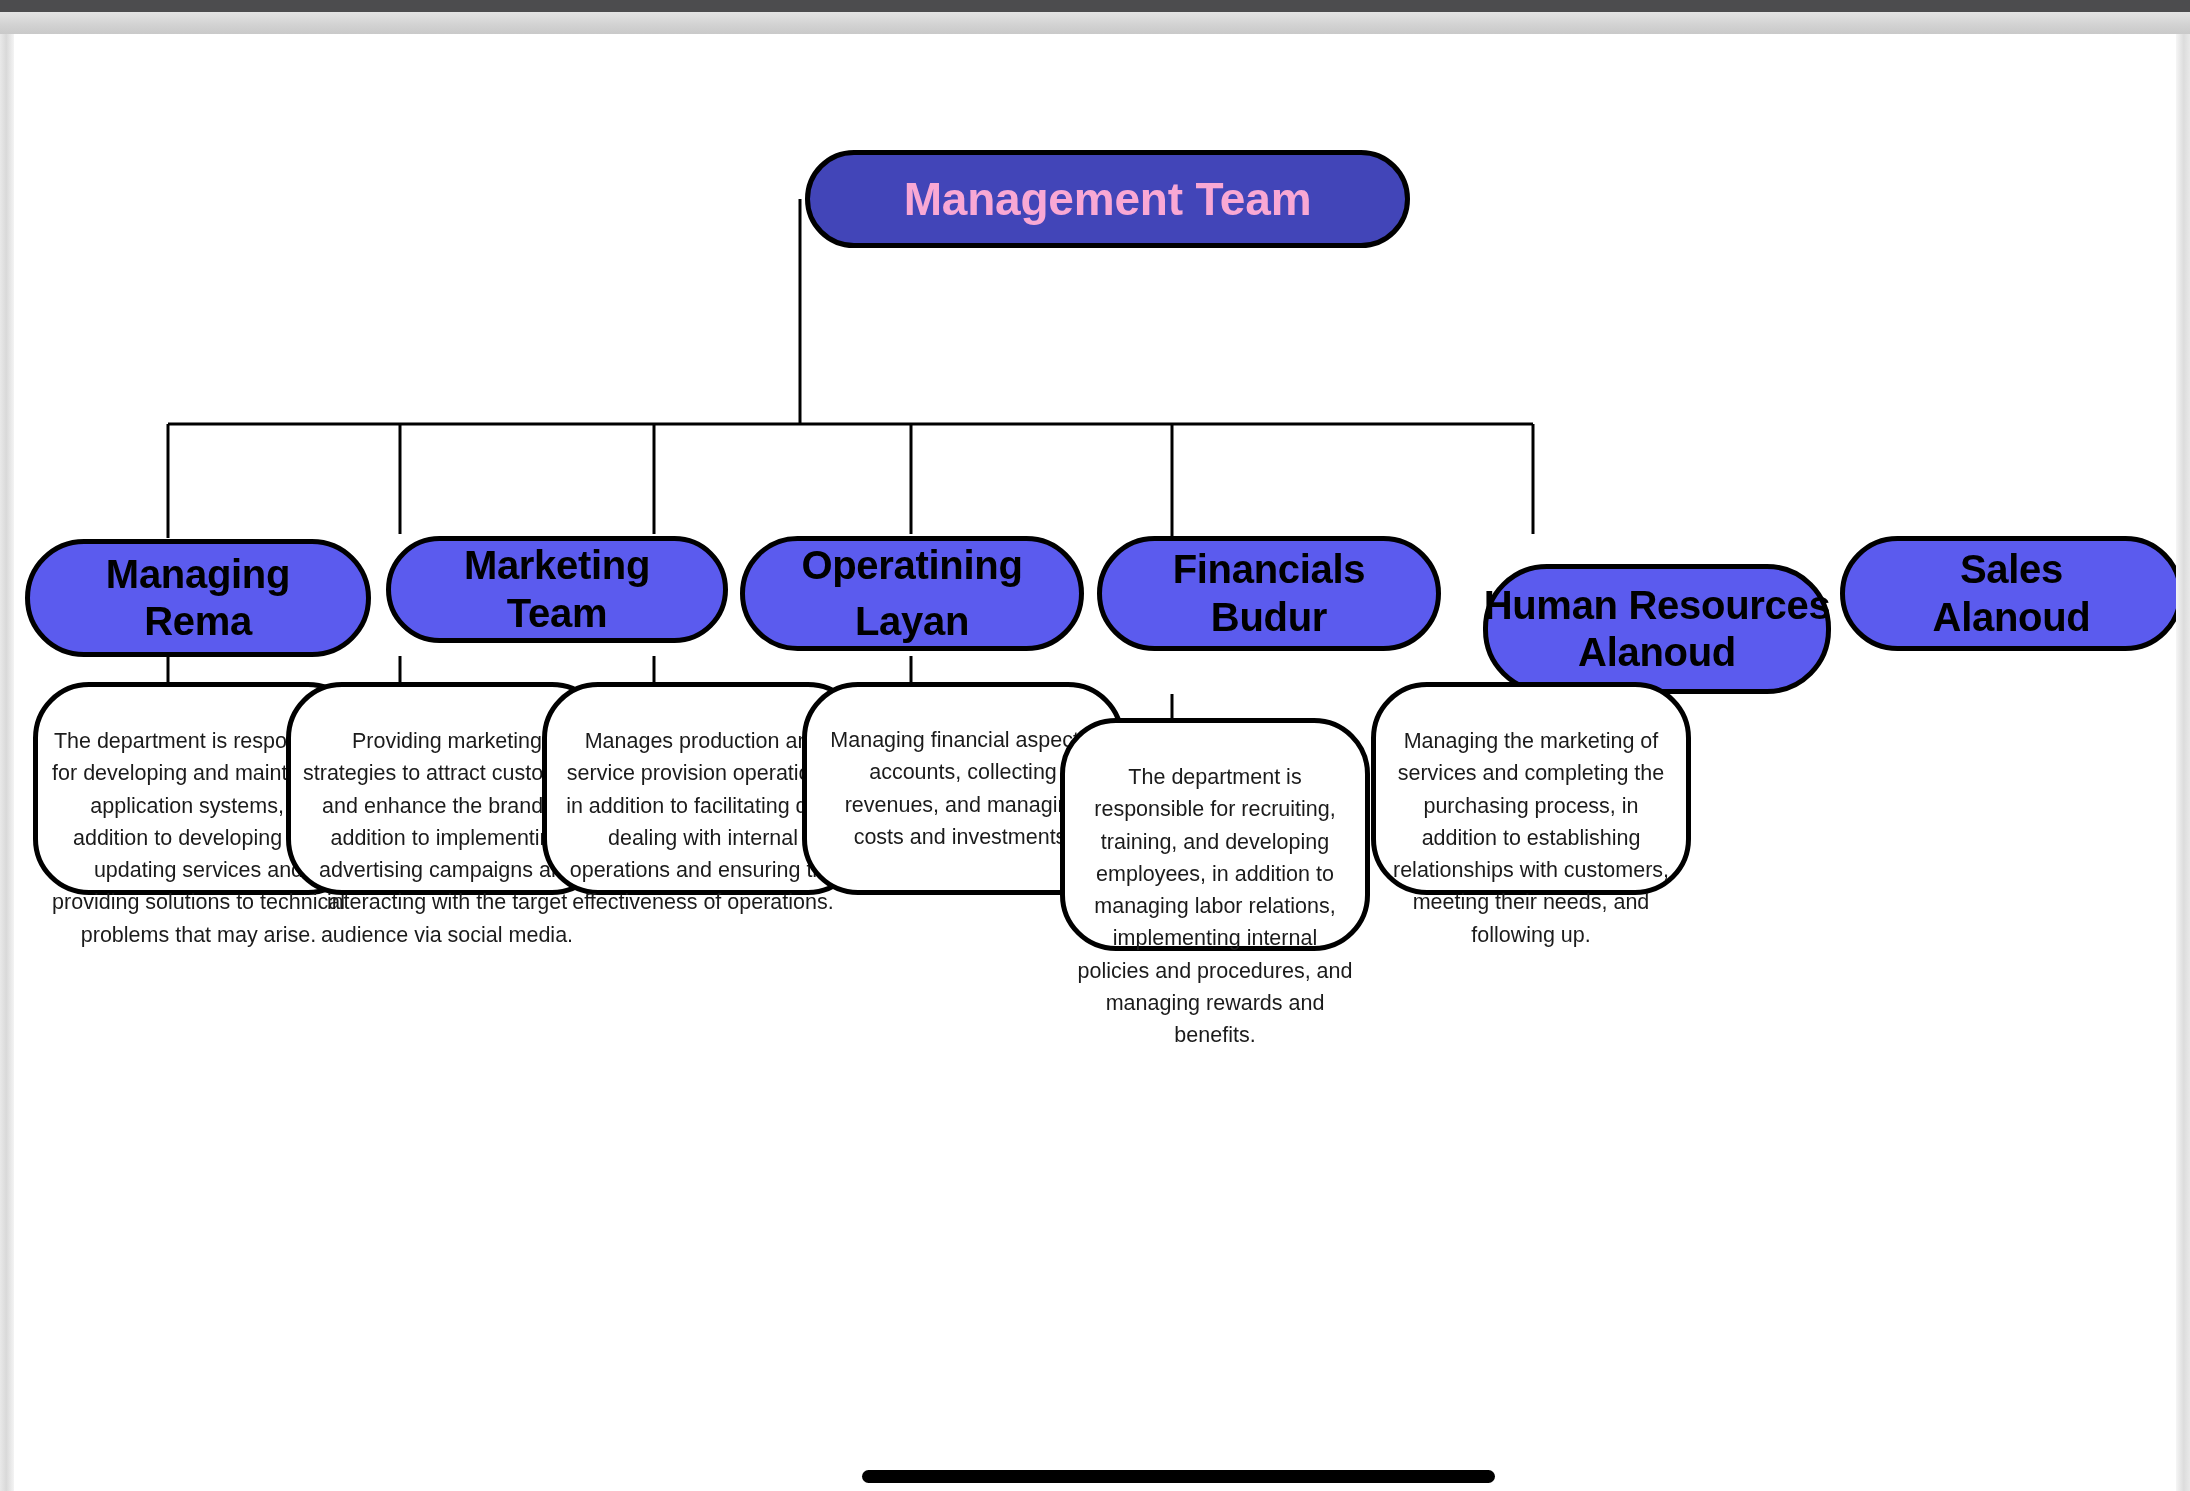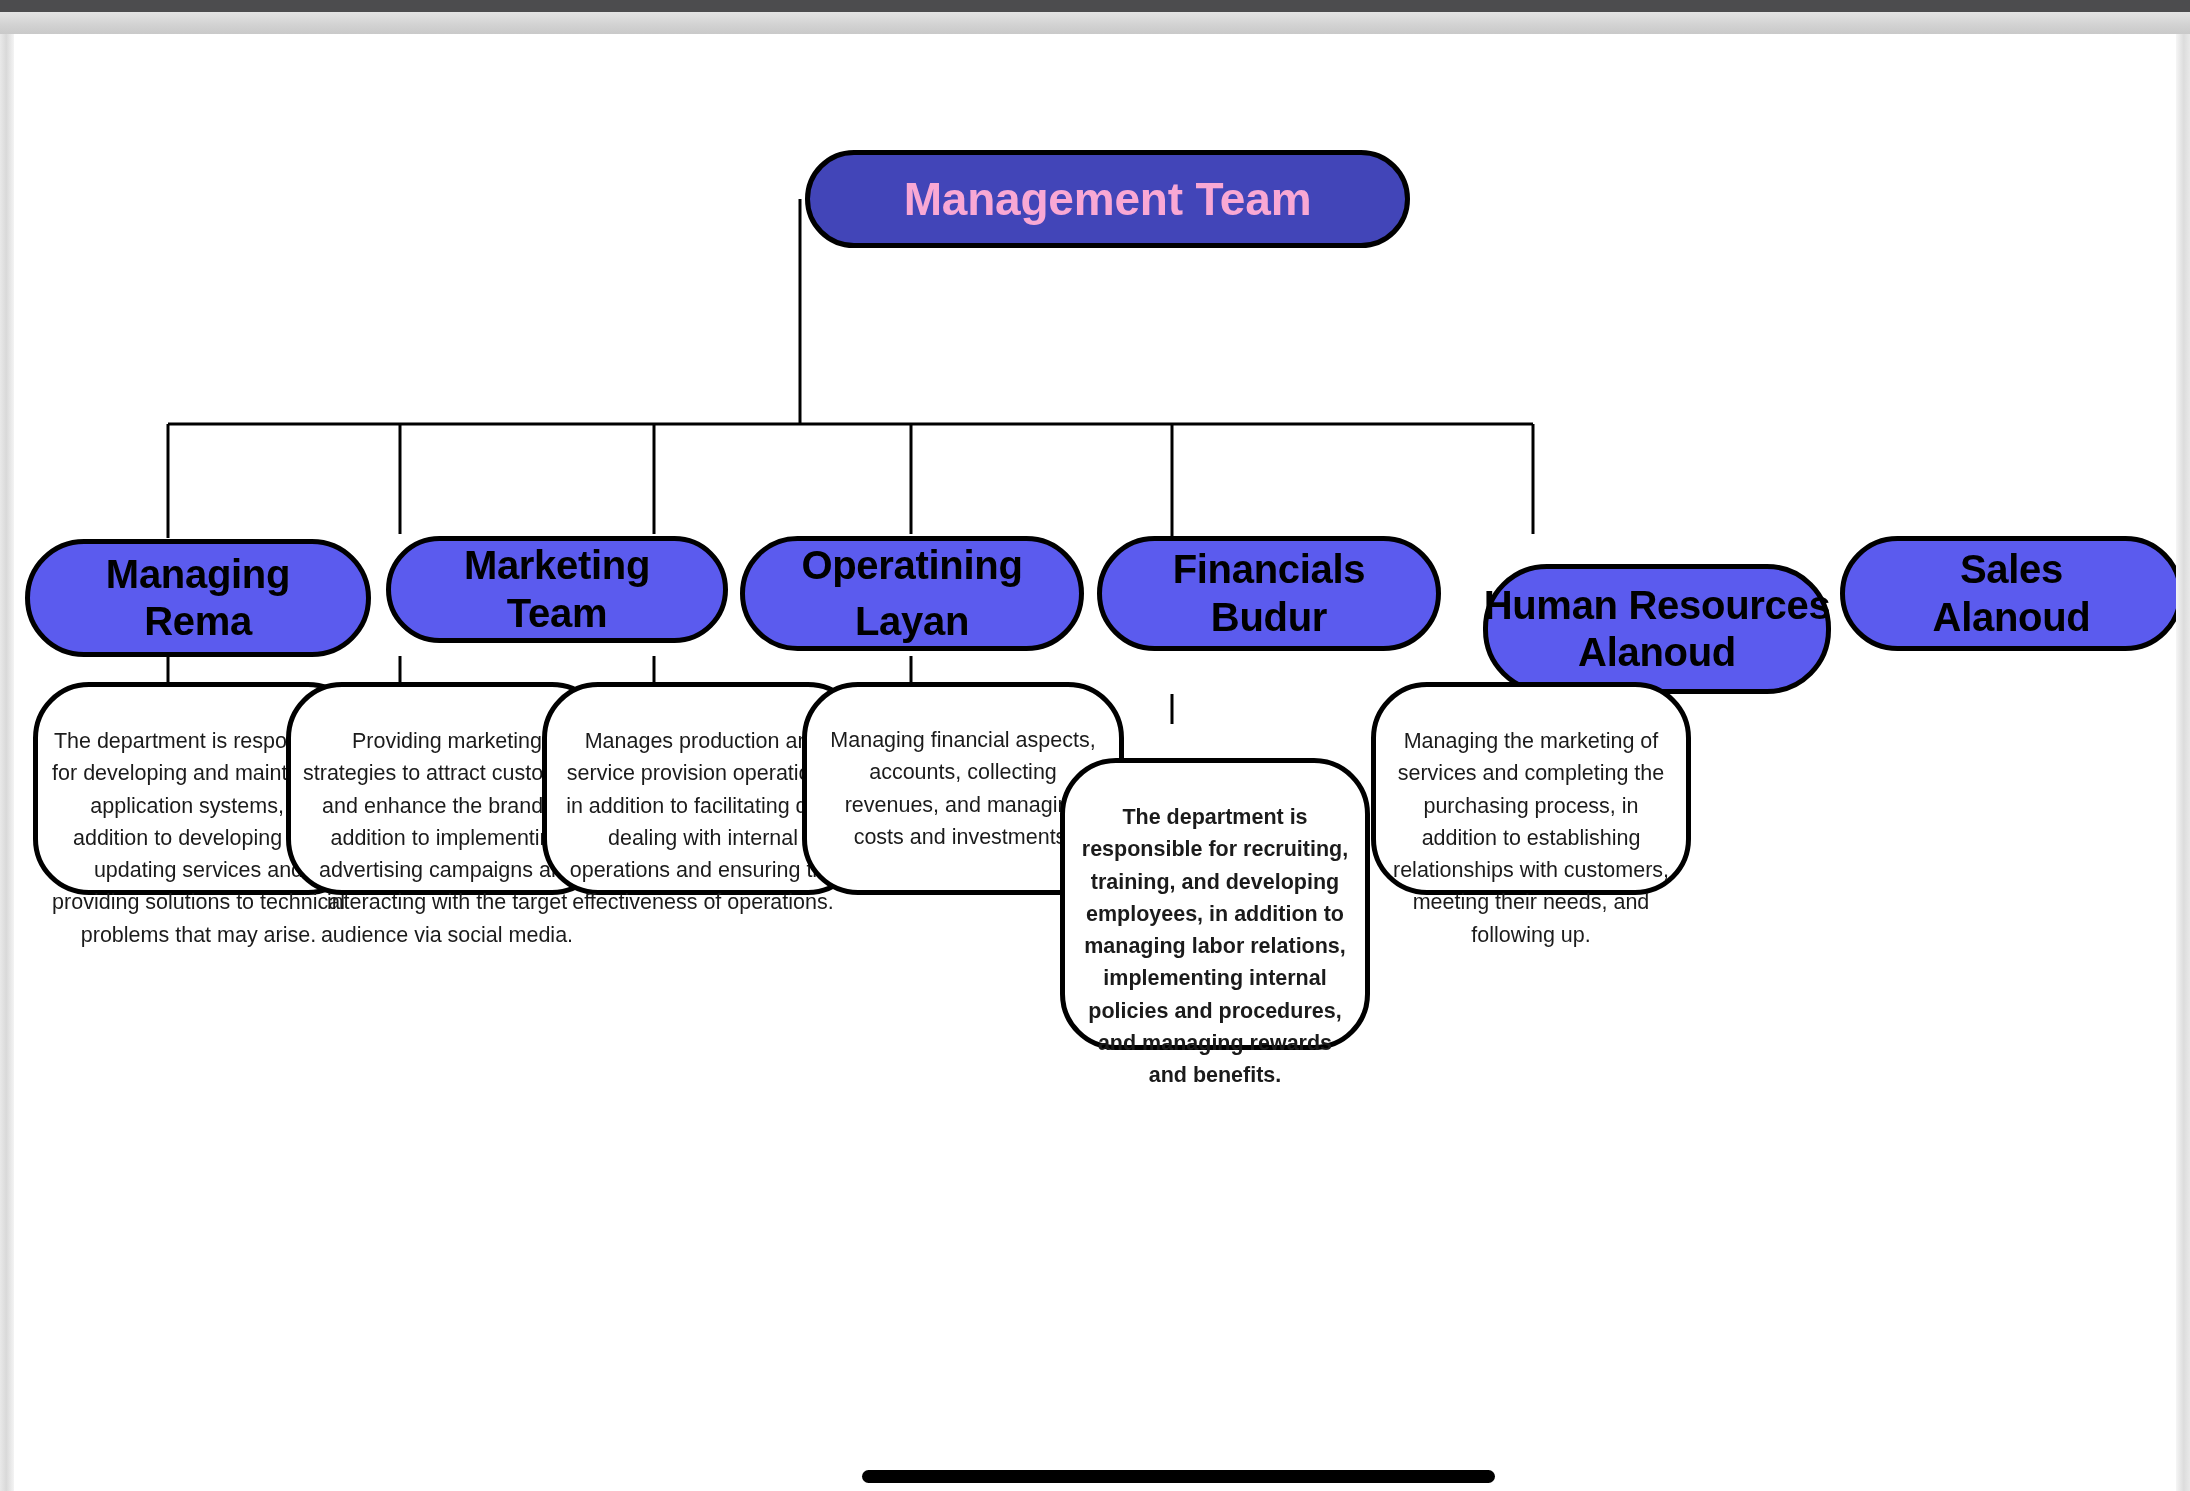--- a/index.html
+++ b/index.html
@@ -211,21 +211,21 @@
     </div>
 
     <div class="desc-box align-top" style="left:528px; top:648px; width:322px; height:213px;">
       <span class="desc-text">Manages production and service provision operations, in addition to facilitating daily dealing with internal operations and ensuring the effectiveness of operations.</span>
     </div>
 
     <div class="desc-box" style="left:788px; top:648px; width:322px; height:213px;">
       <span class="desc-text">Managing financial aspects, accounts, collecting revenues, and managing costs and investments.</span>
     </div>
 
-    <div class="desc-box align-top" style="left:1046px; top:724px; width:310px; height:292px;font-weight:bold;">
+    <div class="desc-box align-top" style="left:1046px; top:684px; width:310px; height:233px;">
       <span class="desc-text">The department is responsible for recruiting, training, and developing employees, in addition to managing labor relations, implementing internal policies and procedures, and managing rewards and benefits.</span>
     </div>
 
     <div class="desc-box align-top" style="left:1357px; top:648px; width:320px; height:213px;">
       <span class="desc-text">Managing the marketing of services and completing the purchasing process, in addition to establishing relationships with customers, meeting their needs, and following up.</span>
     </div>
 
   </div>
 
   <div id="home-indicator"></div>

